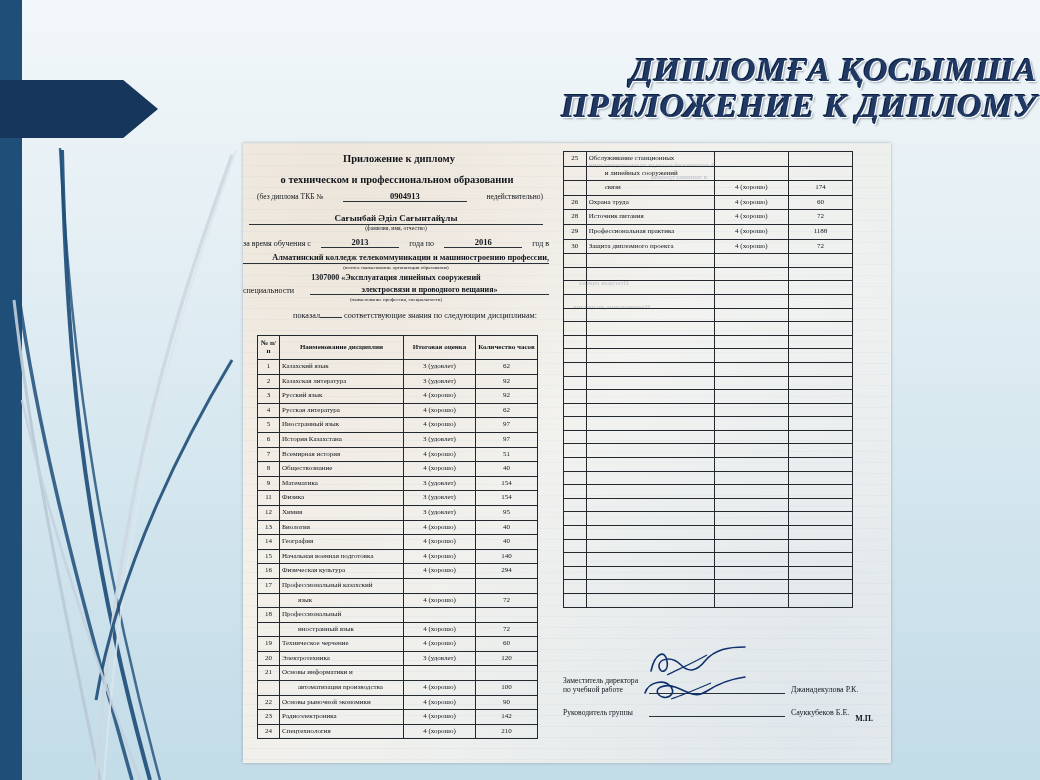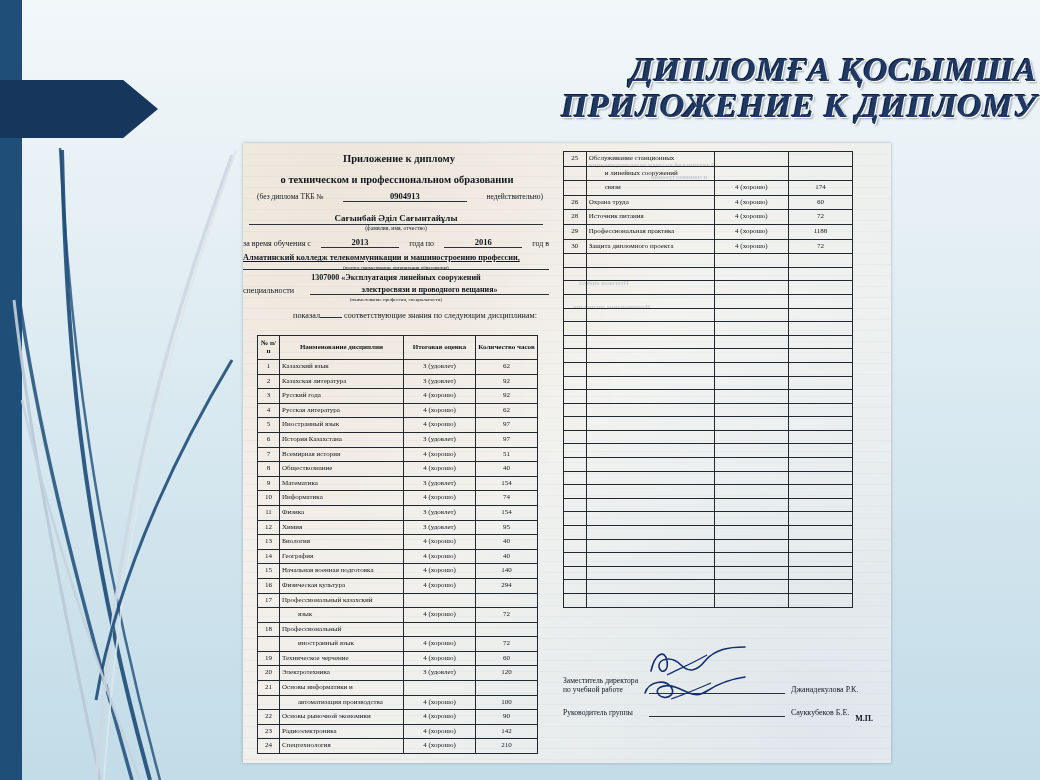--- a/index.html
+++ b/index.html
@@ -120,22 +120,22 @@
   .row-years {
     left: 0px; top: 94px; width: 306px;
     font-size: 8px; display: flex; align-items: flex-end; gap: 10px;
   }
   .row-years .fill {
     flex: 1; text-align: center; font-weight: bold; font-size: 8.5px;
     border-bottom: 1px solid #2b3138;
   }
   .college-line {
     left: 0px; top: 110px; width: 306px;
-    text-align: left; font-weight: bold; font-size: 8.2px;
-    border-bottom: 1px solid #2b3138; padding-bottom: 7px; text-decoration: underline;
+    text-align: right; font-weight: bold; font-size: 8.2px;
+    border-bottom: 1px solid #2b3138; padding-bottom: 1px;
   }
   .college-cap {
     left: 0px; top: 122px; width: 306px;
     text-align: center; font-size: 5px;
   }
   .spec-code {
     left: 0px; top: 130px; width: 306px;
     text-align: center; font-weight: bold; font-size: 8px;
   }
   .row-spec {
@@ -313,21 +313,21 @@
               <td class="c-hours">62</td>
             </tr>
             <tr>
               <td class="c-no">2</td>
               <td class="c-name">Казахская  литература</td>
               <td class="c-mark">3 (удовлет)</td>
               <td class="c-hours">92</td>
             </tr>
             <tr>
               <td class="c-no">3</td>
-              <td class="c-name">Русский года</td>
+              <td class="c-name">Русский язык</td>
               <td class="c-mark">4 (хорошо)</td>
               <td class="c-hours">92</td>
             </tr>
             <tr>
               <td class="c-no">4</td>
               <td class="c-name">Русская  литература</td>
               <td class="c-mark">4 (хорошо)</td>
               <td class="c-hours">62</td>
             </tr>
             <tr>
@@ -352,26 +352,20 @@
               <td class="c-no">8</td>
               <td class="c-name">Обществознание</td>
               <td class="c-mark">4 (хорошо)</td>
               <td class="c-hours">40</td>
             </tr>
             <tr>
               <td class="c-no">9</td>
               <td class="c-name">Математика</td>
               <td class="c-mark">3 (удовлет)</td>
               <td class="c-hours">154</td>
-            </tr>
-            <tr>
-              <td class="c-no">10</td>
-              <td class="c-name">Информатика</td>
-              <td class="c-mark">4 (хорошо)</td>
-              <td class="c-hours">74</td>
             </tr>
             <tr>
               <td class="c-no">11</td>
               <td class="c-name">Физика</td>
               <td class="c-mark">3 (удовлет)</td>
               <td class="c-hours">154</td>
             </tr>
             <tr>
               <td class="c-no">12</td>
               <td class="c-name">Химия</td>

